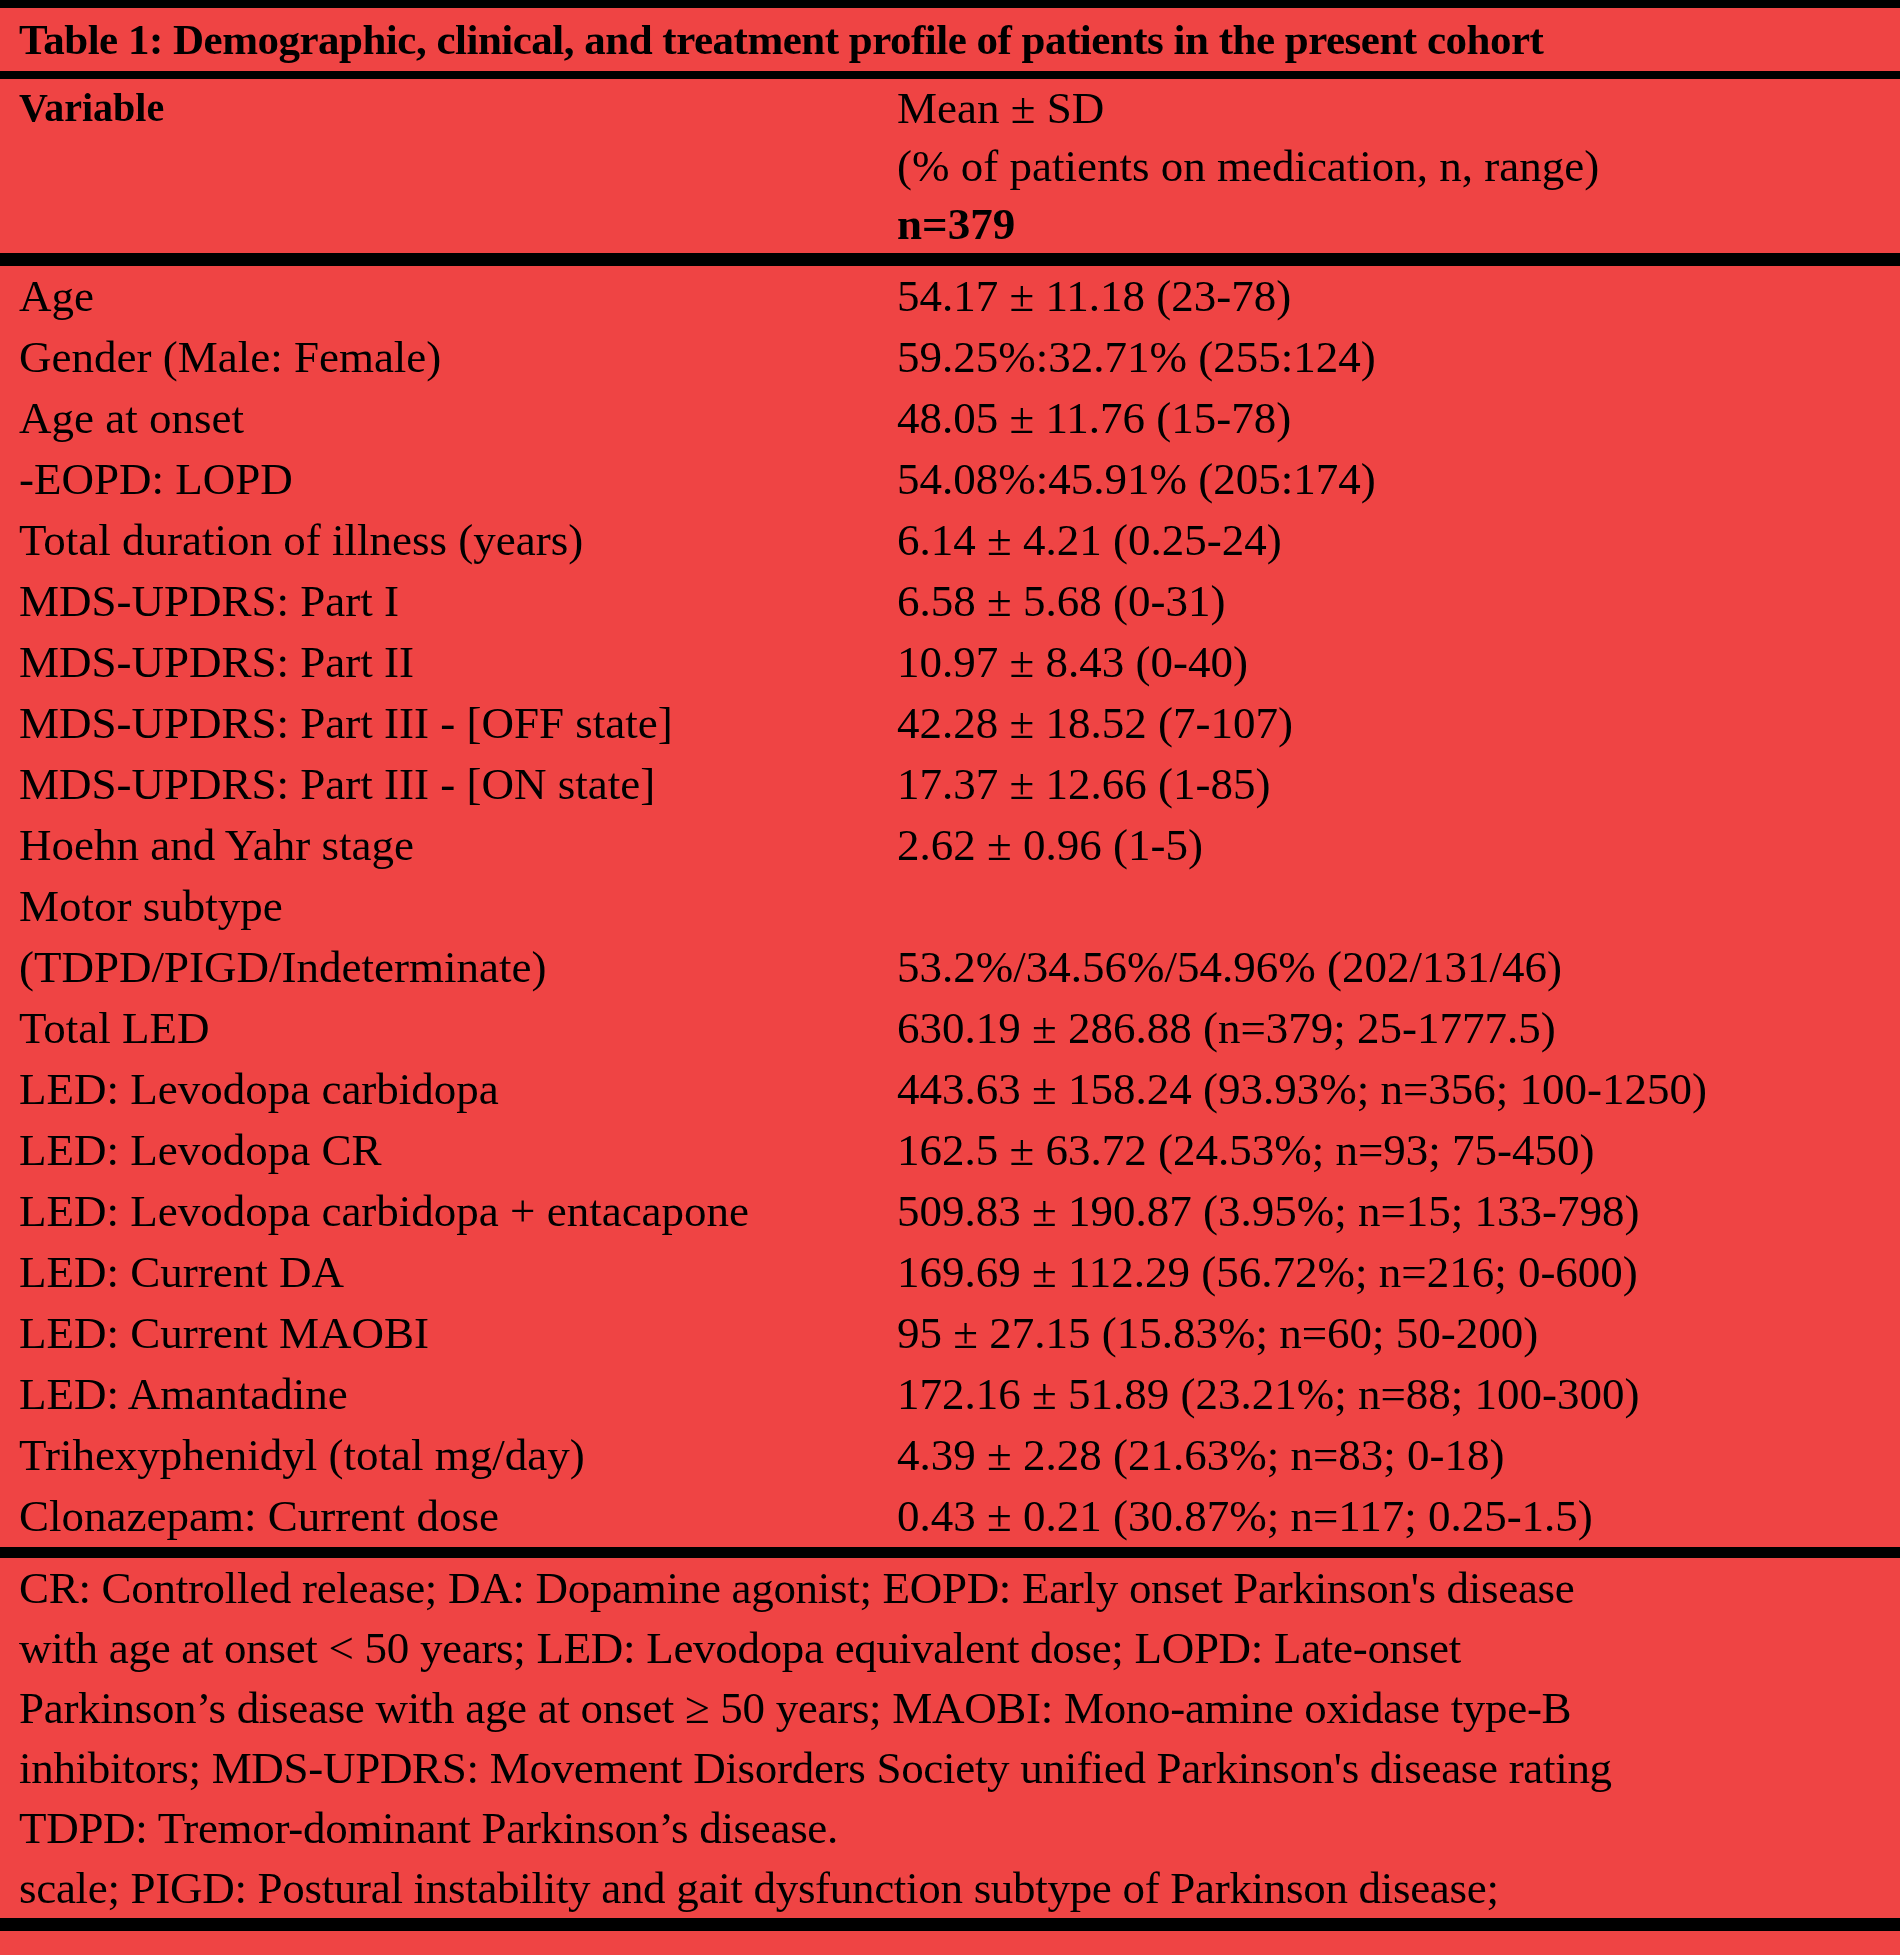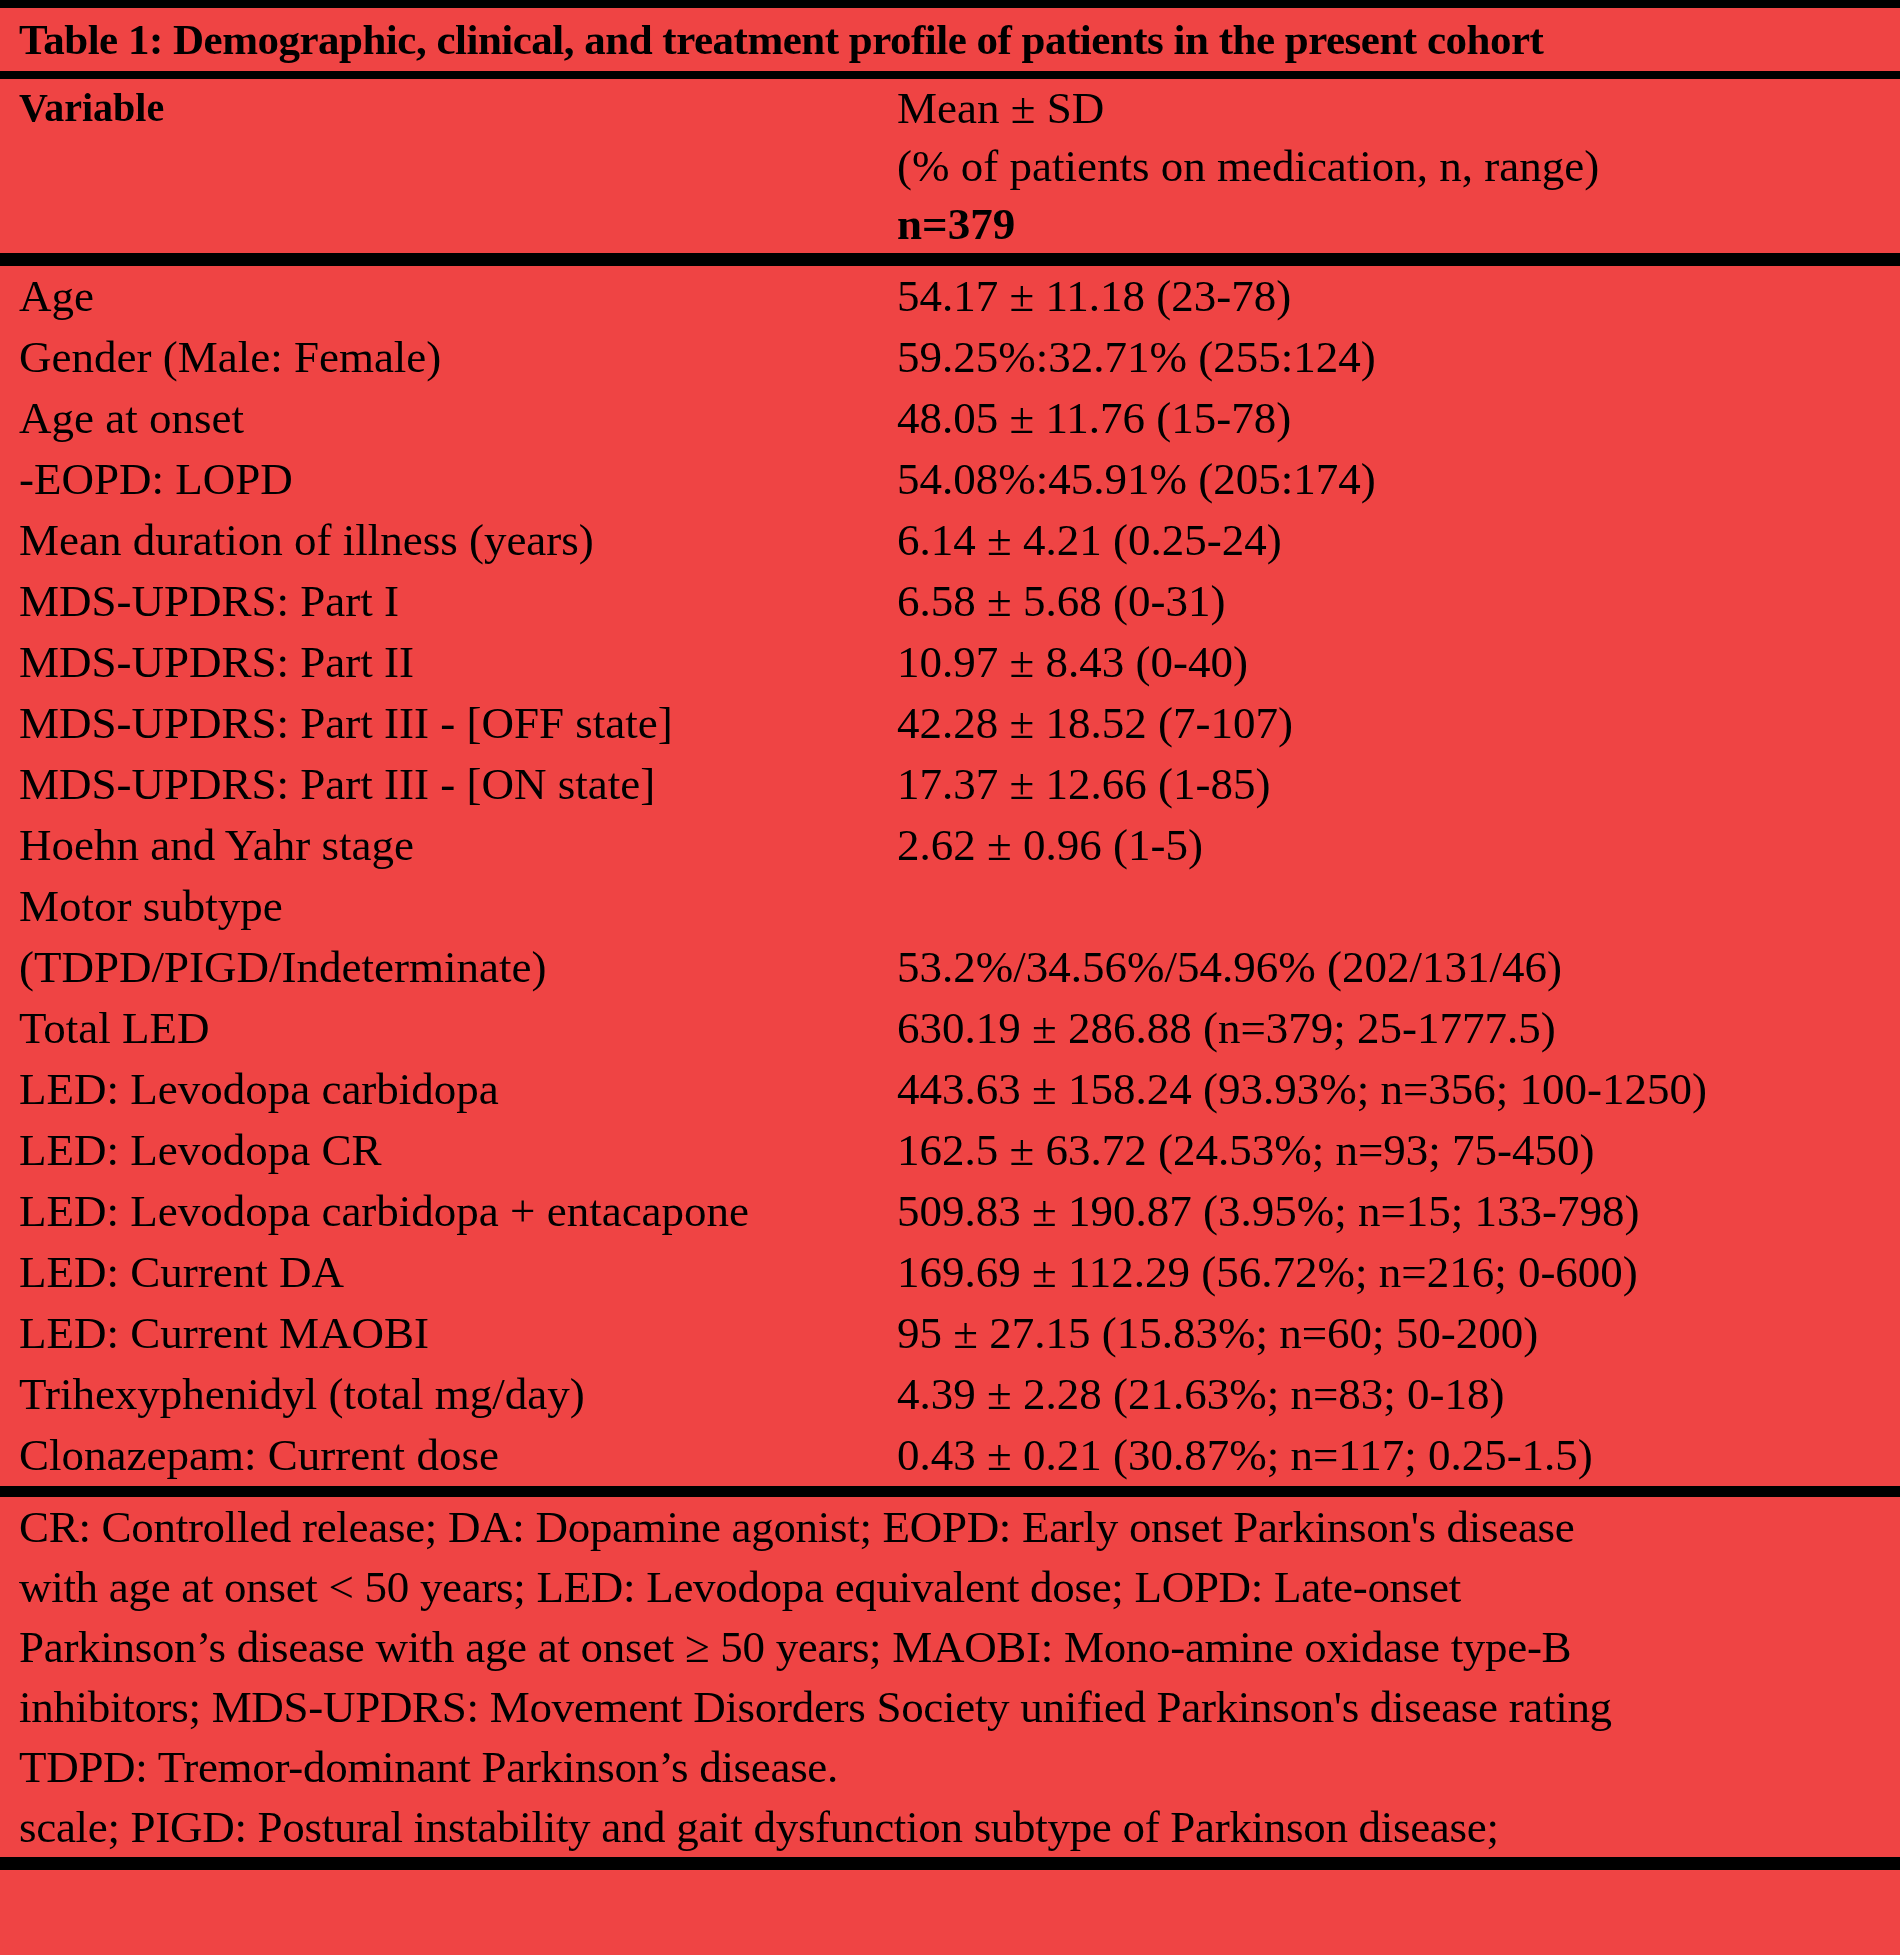--- a/index.html
+++ b/index.html
@@ -100,21 +100,21 @@
       </div>
     <div class="row">
         <div class="cvar">Age at onset</div>
         <div class="cval">48.05 ± 11.76 (15-78)</div>
       </div>
     <div class="row">
         <div class="cvar">-EOPD: LOPD</div>
         <div class="cval">54.08%:45.91% (205:174)</div>
       </div>
     <div class="row">
-        <div class="cvar">Mean duration of illness (years)</div>
+        <div class="cvar">Total duration of illness (years)</div>
         <div class="cval">6.14 ± 4.21 (0.25-24)</div>
       </div>
     <div class="row">
         <div class="cvar">MDS-UPDRS: Part I</div>
         <div class="cval">6.58 ± 5.68 (0-31)</div>
       </div>
     <div class="row">
         <div class="cvar">MDS-UPDRS: Part II</div>
         <div class="cval">10.97 ± 8.43 (0-40)</div>
       </div>
@@ -156,20 +156,24 @@
       </div>
     <div class="row">
         <div class="cvar">LED: Current DA</div>
         <div class="cval">169.69 ± 112.29 (56.72%; n=216; 0-600)</div>
       </div>
     <div class="row">
         <div class="cvar">LED: Current MAOBI</div>
         <div class="cval">95 ± 27.15 (15.83%; n=60; 50-200)</div>
       </div>
     <div class="row">
+        <div class="cvar">LED: Amantadine</div>
+        <div class="cval">172.16 ± 51.89 (23.21%; n=88; 100-300)</div>
+      </div>
+    <div class="row">
         <div class="cvar">Trihexyphenidyl (total mg/day)</div>
         <div class="cval">4.39 ± 2.28 (21.63%; n=83; 0-18)</div>
       </div>
     <div class="row">
         <div class="cvar">Clonazepam: Current dose</div>
         <div class="cval">0.43 ± 0.21 (30.87%; n=117; 0.25-1.5)</div>
       </div>
   </div>
 
   <div class="rule rule-above-foot"></div>

